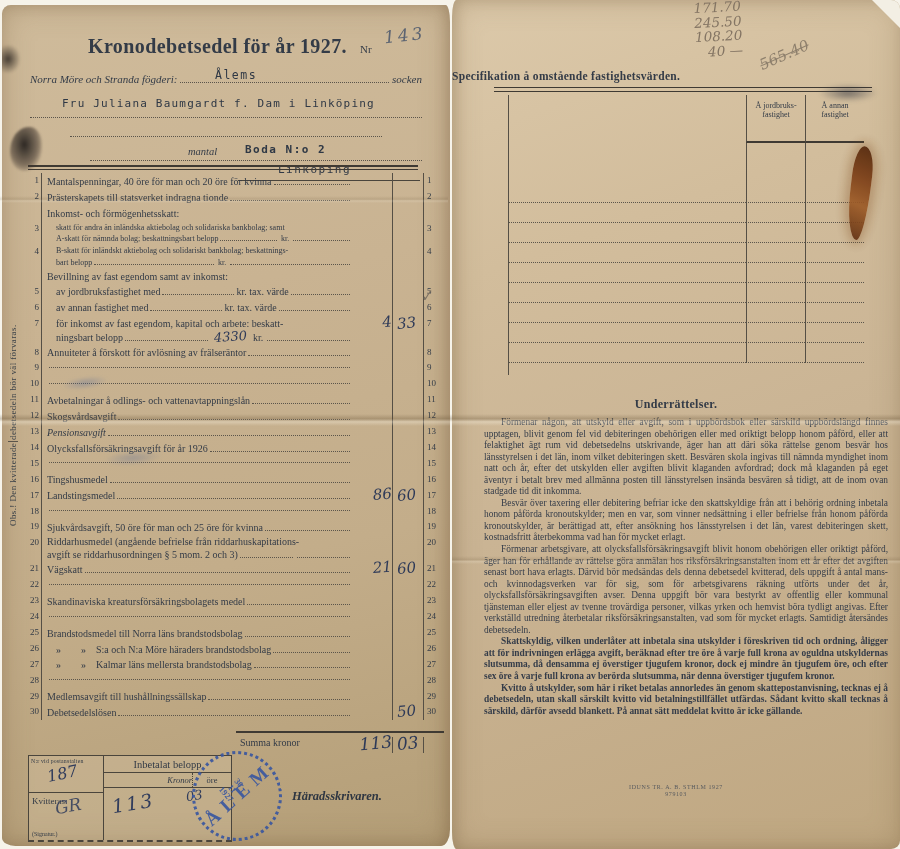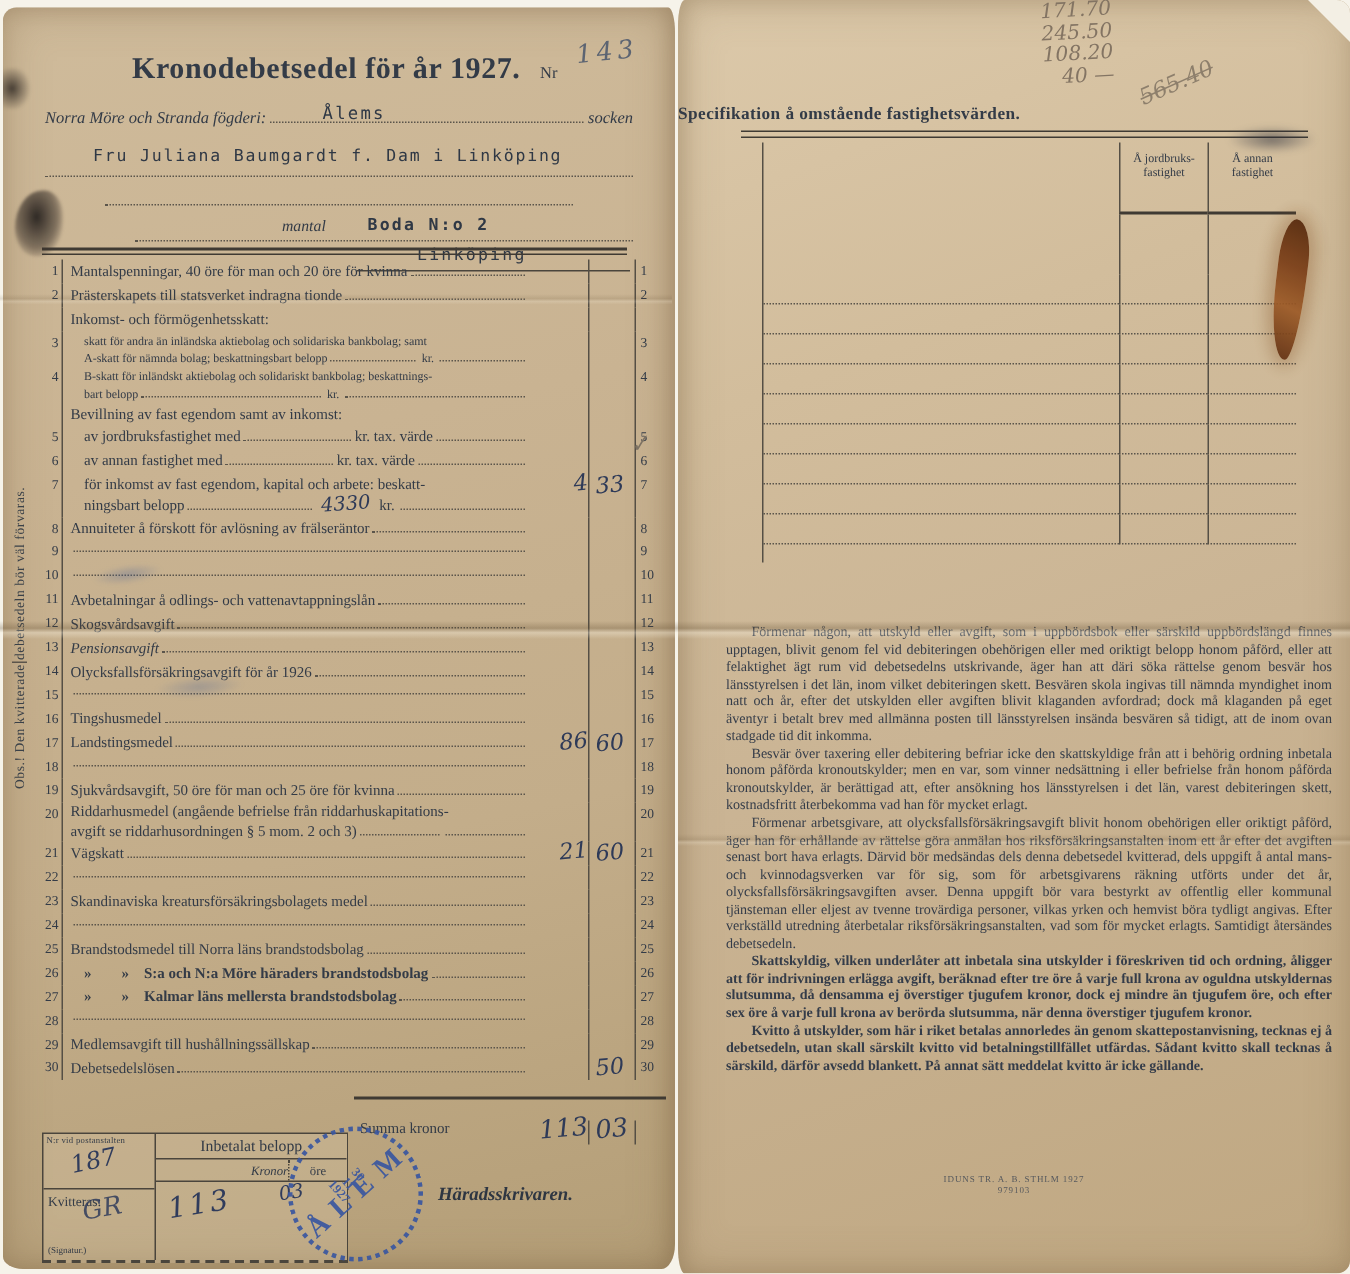--- a/index.html
+++ b/index.html
@@ -62,27 +62,27 @@
   .krc{width:38px;flex:none;text-align:right;overflow:visible;}
   .orec{width:30px;flex:none;border-left:1px solid #554f45;overflow:visible;}
   .numR{width:17px;flex:none;border-left:1px solid #554f45;font-size:9px;padding:2px 0 0 3px;}
   .krc .hv,.orec .hv{display:block;font-family:"DejaVu Serif",serif;font-style:italic;color:#2e3a58;font-size:15px;margin-top:-2px;transform:rotate(-5deg);}
   .orec .hv{padding-left:4px;}
   .ihand{font-family:"DejaVu Serif",serif;font-style:italic;color:#2e3a58;font-size:13px;margin:0 4px -2px;transform:rotate(-4deg);}
   .row.group .lbl{justify-content:flex-end;}
   .row.small .l1,.row.small .l2{font-size:8px;line-height:11.3px;}
   .row.em .t{font-style:italic;}
   .row.ind .lbl{padding-left:14px;}
-  .row.ind2 .lbl{padding-left:14px;font-weight:bold;}
+  .row.ind2 .lbl{padding-left:14px;}
   .row.tight .l1,.row.tight .l2{line-height:12.5px;}
 
   
   .summa{position:absolute;left:22px;right:6px;top:726px;display:flex;}
   .summa .sp{width:212px;flex:none;}
-  .summa .body{flex:1;border-top:2px solid #3f3a33;display:flex;padding-top:14px;}
+  .summa .body{flex:1;border-top:2px solid #3f3a33;display:flex;padding-top:4px;}
   .summa .slabel{flex:1;font-size:10px;padding-left:4px;}
   .summa .krc .hv,.summa .orec .hv{font-size:17px;margin-top:-4px;}
   .summa .orec,.summa .numR{border-left:1px solid #554f45;}
   .summa .numR{border-right:none;}
 
   
   .receipt{position:absolute;left:26px;top:750px;width:202px;height:84px;border:1px solid #4a453c;border-bottom:2px dashed #4a453c;display:flex;background:rgba(222,207,178,.25);}
   .rc-left{width:74px;flex:none;border-right:1px solid #4a453c;position:relative;}
   .rc-post-label{font-size:5.8px;padding:2px 1px 0 2px;letter-spacing:.2px;}
   .rc-post-value{position:absolute;left:18px;top:8px;font-size:16px;transform:rotate(-12deg);}
@@ -794,20 +794,21 @@
           <div class="sr-c1"></div>
           <div class="sr-c2"></div>
         </div>
       <div class="srow">
           <div class="sr-main"></div>
           <div class="sr-c1"></div>
           <div class="sr-c2"></div>
         </div>
     </div>
 
+    <div class="info-title">Underrättelser.</div>
     <div class="info-text">
 
     <p class="para">Förmenar någon, att utskyld eller avgift, som i uppbördsbok eller särskild uppbördslängd finnes upptagen, blivit genom fel vid debiteringen obehörigen eller med oriktigt belopp honom påförd, eller att felaktighet ägt rum vid debetsedelns utskrivande, äger han att däri söka rättelse genom besvär hos länsstyrelsen i det län, inom vilket debiteringen skett.  Besvären skola ingivas till nämnda myndighet inom natt och år, efter det utskylden eller avgiften blivit klaganden avfordrad; dock må klaganden på eget äventyr i betalt brev med allmänna posten till länsstyrelsen insända besvären så tidigt, att de inom ovan stadgade tid dit inkomma.</p>
         <p class="para">Besvär över taxering eller debitering befriar icke den skattskyldige från att i behörig ordning inbetala honom påförda kronoutskylder; men en var, som vinner nedsättning i eller befrielse från honom påförda kronoutskylder, är berättigad att, efter ansökning hos länsstyrelsen i det län, varest debiteringen skett, kostnadsfritt återbekomma vad han för mycket erlagt.</p>
         <p class="para">Förmenar arbetsgivare, att olycksfallsförsäkringsavgift blivit honom obehörigen eller oriktigt påförd, äger han för erhållande av rättelse göra anmälan hos riksförsäkringsanstalten inom ett år efter det avgiften senast bort hava erlagts.  Därvid bör medsändas dels denna debetsedel kvitterad, dels uppgift å antal mans- och kvinnodagsverken var för sig, som för arbetsgivarens räkning utförts under det år, olycksfallsförsäkringsavgiften avser.  Denna uppgift bör vara bestyrkt av offentlig eller kommunal tjänsteman eller eljest av tvenne trovärdiga personer, vilkas yrken och hemvist böra tydligt angivas.  Efter verkställd utredning återbetalar riksförsäkringsanstalten, vad som för mycket erlagts.  Samtidigt återsändes debetsedeln.</p>
         <p class="para bold">Skattskyldig, vilken underlåter att inbetala sina utskylder i föreskriven tid och ordning, åligger att för indrivningen erlägga avgift, beräknad efter tre öre å varje full krona av oguldna utskyldernas slutsumma, då densamma ej överstiger tjugufem kronor, dock ej mindre än tjugufem öre, och efter sex öre å varje full krona av berörda slutsumma, när denna överstiger tjugufem kronor.</p>
         <p class="para bold">Kvitto å utskylder, som här i riket betalas annorledes än genom skattepostanvisning, tecknas ej å debetsedeln, utan skall särskilt kvitto vid betalningstillfället utfärdas.  Sådant kvitto skall tecknas å särskild, därför avsedd blankett.  På annat sätt meddelat kvitto är icke gällande.</p>
       </div>
 
     <div class="printer">

